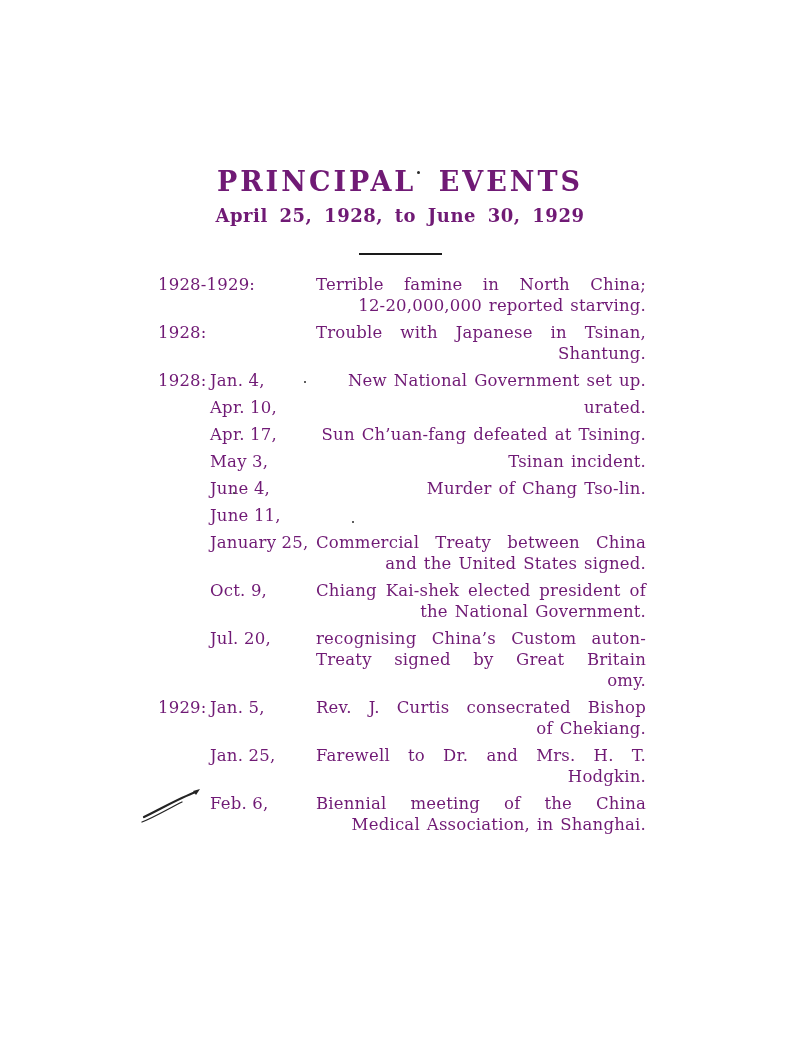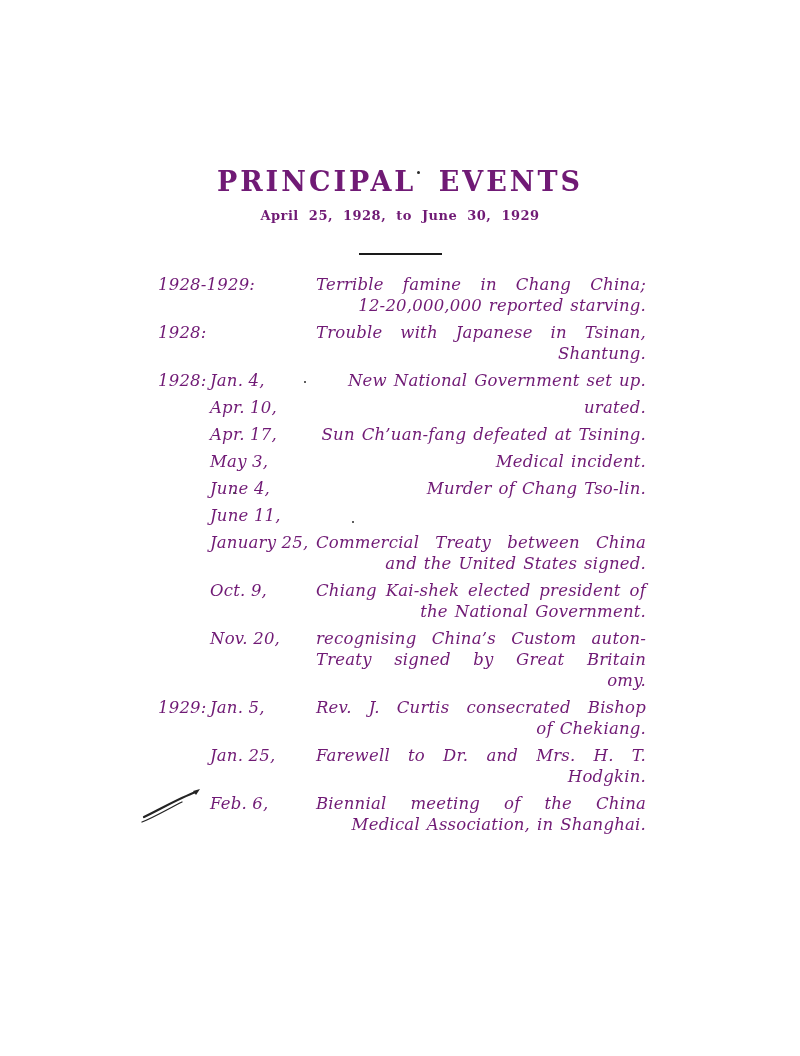--- a/index.html
+++ b/index.html
@@ -17,21 +17,21 @@
   .title {
     text-align: center;
     font-size: 27px;
     font-weight: bold;
     letter-spacing: 3px;
     word-spacing: 10px;
     line-height: 32px;
   }
   .subtitle {
     text-align: center;
-    font-size: 13px;
+    font-size: 18px;
     font-weight: bold;
     letter-spacing: 0.5px;
     word-spacing: 5px;
     margin-top: 7px;
     line-height: 21px;
   }
   .rule {
     width: 83px;
     height: 2px;
     background: #1a1a1a;
@@ -41,21 +41,20 @@
     margin: 19px 0 0 158px;
     width: 488px;
     font-size: 16.5px;
     line-height: 21px;
     letter-spacing: 0.2px;
   }
   .event-row {
     position: relative;
     display: flex;
     margin-bottom: 6px;
-    font-style: italic;
   }
   .date-cell {
     width: 158px;
     flex-shrink: 0;
     white-space: nowrap;
   }
   .year { display: inline-block; min-width: 52px; }
   .desc-cell { width: 330px; word-spacing: 1.5px; }
   .desc-cell .jl { text-align: justify; text-align-last: justify; }
   .desc-cell .ll { text-align: right; }
@@ -74,21 +73,21 @@
 <body>
 
 <div class="page">
   <div class="title">PRINCIPAL EVENTS</div>
   <div class="subtitle">April 25, 1928, to June 30, 1929</div>
   <div class="rule"></div>
   <div class="events">
       <div class="event-row">
         <div class="date-cell"><span class="year">1928-1929:</span><span class="month"></span></div>
         <div class="desc-cell">
-          <div class="jl">Terrible famine in Chang China;</div>
+          <div class="jl">Terrible famine in North China;</div>
           <div class="ll">12-20,000,000 reported starving.</div>
         </div>
       </div>
       <div class="event-row">
         <div class="date-cell"><span class="year">1928:</span><span class="month"></span></div>
         <div class="desc-cell">
           <div class="jl">Trouble with Japanese in Tsinan,</div>
           <div class="ll">Shantung.</div>
         </div>
       </div>
@@ -106,21 +105,21 @@
       </div>
       <div class="event-row">
         <div class="date-cell"><span class="year"></span><span class="month">Apr. 17,</span></div>
         <div class="desc-cell">
           <div class="ll">Sun Ch’uan-fang defeated at Tsining.</div>
         </div>
       </div>
       <div class="event-row">
         <div class="date-cell"><span class="year"></span><span class="month">May 3,</span></div>
         <div class="desc-cell">
-          <div class="ll">Medical incident.</div>
+          <div class="ll">Tsinan incident.</div>
         </div>
       </div>
       <div class="event-row">
         <div class="date-cell"><span class="year"></span><span class="month">June 4,</span></div>
         <div class="desc-cell">
           <div class="ll">Murder of Chang Tso-lin.</div>
         </div>
       </div>
       <div class="event-row">
         <div class="date-cell"><span class="year"></span><span class="month">June 11,</span></div>
@@ -133,21 +132,21 @@
         </div>
       </div>
       <div class="event-row">
         <div class="date-cell"><span class="year"></span><span class="month">Oct. 9,</span></div>
         <div class="desc-cell">
           <div class="jl">Chiang Kai-shek elected president of</div>
           <div class="ll">the National Government.</div>
         </div>
       </div>
       <div class="event-row">
-        <div class="date-cell"><span class="year"></span><span class="month">Nov. 20,</span></div>
+        <div class="date-cell"><span class="year"></span><span class="month">Jul. 20,</span></div>
         <div class="desc-cell">
           <div class="jl">recognising China’s Custom auton-</div>
           <div class="jl">Treaty signed by Great Britain</div>
           <div class="ll">omy.</div>
         </div>
       </div>
       <div class="event-row">
         <div class="date-cell"><span class="year">1929:</span><span class="month">Jan. 5,</span></div>
         <div class="desc-cell">
           <div class="jl">Rev. J. Curtis consecrated Bishop</div>

